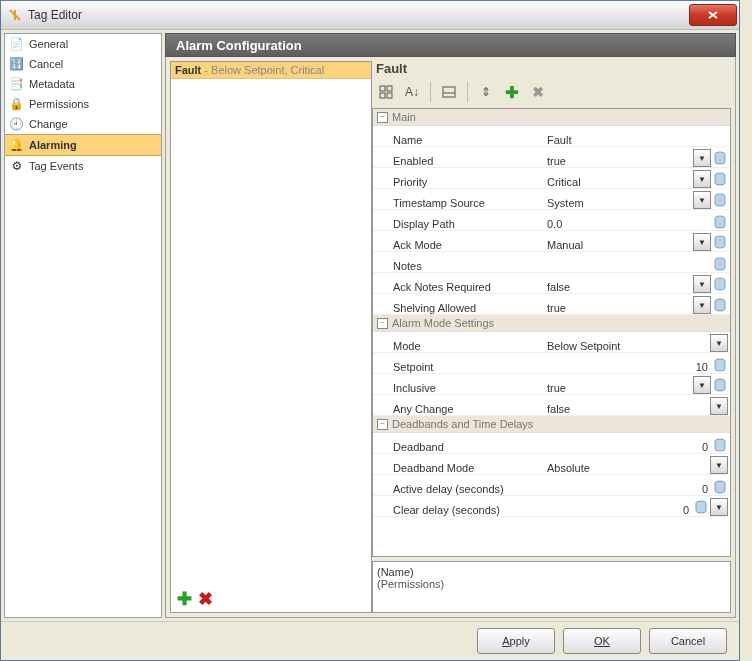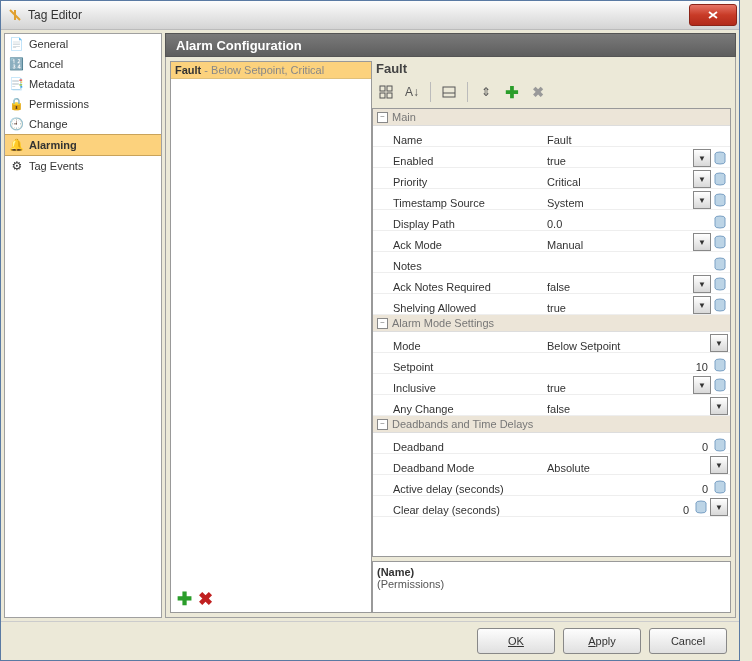--- a/index.html
+++ b/index.html
@@ -31,21 +31,21 @@
 .prop-group{background:#ece5d8;color:#777;font-weight:normal;padding:2px 4px;border-bottom:1px solid #ddd;display:flex;align-items:center;gap:4px}
 .prop-group .exp{width:9px;height:9px;border:1px solid #888;background:#fff;display:flex;align-items:center;justify-content:center;font-size:8px;line-height:1;cursor:pointer}
 .prop-row{display:flex;align-items:flex-end;height:20px;border-bottom:1px solid #eee}
 .prop-row .pname{width:150px;padding-left:20px;color:#333}
 .prop-row .pval{flex:1;color:#333;padding-left:4px}
 .prop-row .pctrls{display:flex;align-items:center;gap:1px;padding-right:2px}
 .prop-row .pname.bold{font-weight:normal}
 .dd-btn{width:16px;height:16px;border:1px solid #888;background:linear-gradient(to bottom,#fff,#d8d8d8);display:flex;align-items:center;justify-content:center;font-size:8px;cursor:pointer}
 .db-btn{width:16px;height:16px;display:flex;align-items:center;justify-content:center;color:#7aa0c4;cursor:pointer}
 .desc-box{border:1px solid #999;background:#fff;padding:4px;height:42px}
-.desc-box .dname{font-weight:bold}
+.desc-box .dname{font-weight:normal}
 .desc-box .ddesc{color:#555}
 .footer{height:38px;display:flex;align-items:center;justify-content:flex-end;gap:8px;padding:0 12px;border-top:1px solid #ccc;background:#ece9d8}
 .footer .btn{min-width:76px;height:24px;border:1px solid #888;background:linear-gradient(to bottom,#fdfdfd,#e0e0e0);border-radius:3px;display:flex;align-items:center;justify-content:center;cursor:pointer;font-size:11px}
 .btn .ul{text-decoration:underline}
 svg{display:block}
 </style>
 </head>
 <body>
 
 <div class="window">
@@ -347,23 +347,23 @@
           </div>
         </div>
 
       </div>
     </div>
 
   </div>
 
   <div class="footer">
     <div class="btn">
+        <span><span class="ul" style="text-decoration:none"></span><span><span style="text-decoration:underline">A</span>pply</span></span>
+      </div>
+    <div class="btn">
         <span><span class="ul"><span style="text-decoration:underline">O</span>K</span></span>
-      </div>
-    <div class="btn">
-        <span><span class="ul" style="text-decoration:none"></span><span><span style="text-decoration:underline">A</span>pply</span></span>
       </div>
     <div class="btn">
         <span>Cancel</span>
       </div>
   </div>
 
 </div>
 
 </body></html>

